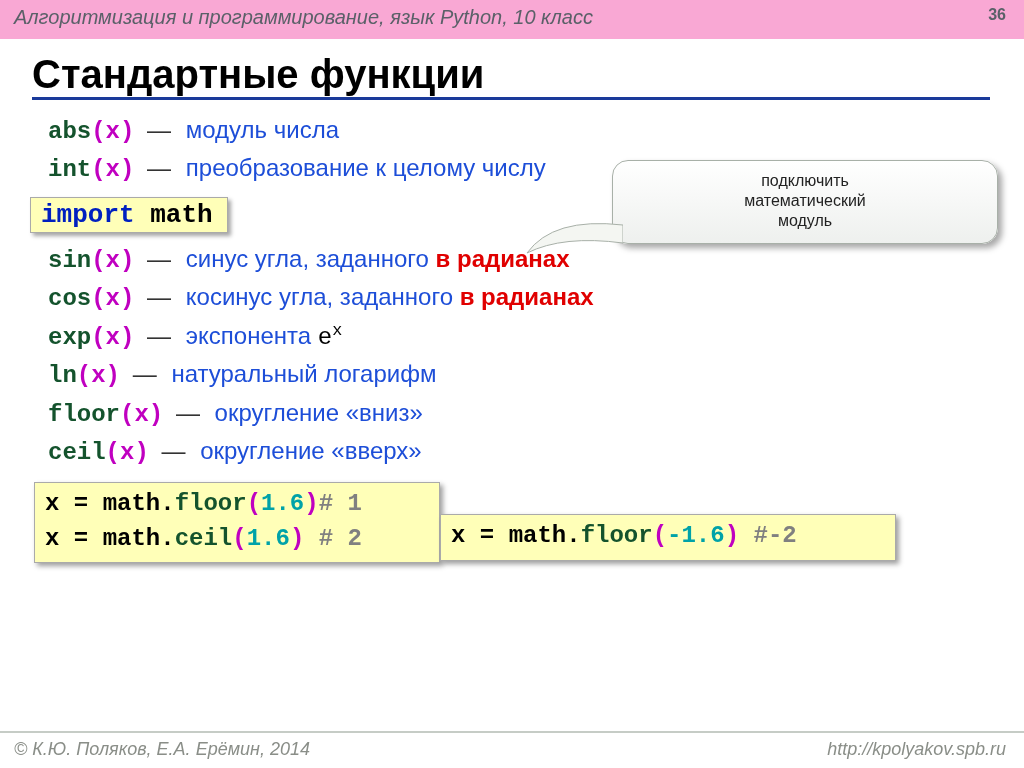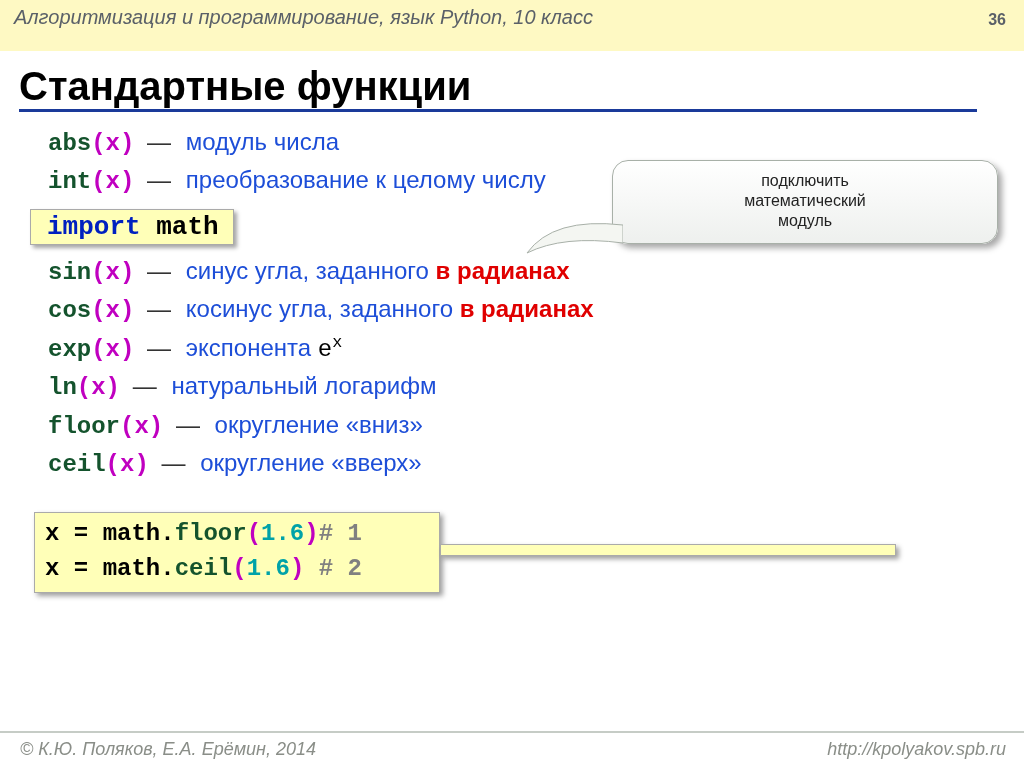--- a/index.html
+++ b/index.html
@@ -5,35 +5,35 @@
   html,body{margin:0;padding:0}
   body{
     width:1024px;height:768px;
     background:#fff;
     font-family:Arial,Helvetica,sans-serif;
     position:relative;
     box-sizing:border-box;
     overflow:hidden;
   }
   .topbar{
-    background:#fef9c3;
+    background:#f9a8d4;
     color:#5a6068;
     font-style:italic;
     font-size:20px;
-    padding:6px 18px 22px 14px;
+    padding:6px 18px 10px 14px;
     display:flex;
     justify-content:space-between;
-    align-items:flex-end;
+    align-items:flex-start;
   }
   .topbar .pg{font-weight:bold;font-style:normal;font-size:16px}
   .heading{
     font-weight:bold;
     font-size:40px;
     color:#000;
-    margin:14px 0 0 19px;
+    margin:14px 0 0 32px;
     border-bottom:3px solid #1a3a9a;
     width:958px;
     padding-bottom:2px;
     line-height:1.05;
   }
   .content{
     margin:12px 0 0 48px;
     position:relative;
     width:940px;
   }
@@ -53,21 +53,21 @@
   .dash{color:#333;margin:0 8px 0 6px}
   .desc{color:#1d4ed8}
   .rad{color:#e00000;font-weight:bold}
   .comment{color:#808080}
 
   .importbox{
     display:inline-block;
     background:#ffffb8;
     border:1.5px solid #aaa;
     box-shadow:3px 3px 4px rgba(0,0,0,.35);
-    padding:2px 14px 2px 16px;
+    padding:2px 14px 2px 10px;
     margin:8px 0 8px -18px;
     font-family:"Courier New",monospace;
     font-weight:bold;
     font-size:26px;
     position:relative;
     z-index:3;
   }
 
   .callout{
     position:absolute;
@@ -88,21 +88,21 @@
   .callout .tail{
     position:absolute;
     left:-90px;top:56px;
     width:100px;height:40px;
     pointer-events:none;
   }
   .callout .tail svg{width:100%;height:100%}
 
   .yellows{
     position:relative;
-    margin-top:28px;
+    margin-top:10px;
     text-decoration:underline;
   }
   .ybox{
     position:absolute;
     background:#ffffb8;
     border:1.5px solid #aaa;
     box-shadow:3px 3px 5px rgba(0,0,0,.38);
     font-family:"Courier New",monospace;
     font-weight:bold;
     font-size:24px;
@@ -114,21 +114,21 @@
   .ybox2{left:392px;top:32px;width:430px}
 
   .footer{
     position:absolute;
     left:0;right:0;bottom:0;
     border-top:2px solid #c6ccc6;
     background:#fff;
     color:#8a8e88;
     font-style:italic;
     font-size:18px;
-    padding:6px 18px 8px 20px;
+    padding:6px 18px 8px 14px;
     display:flex;
     justify-content:space-between;
   }
   sup{font-size:.7em}
 </style>
 </head>
 <body>
 
 <div class="topbar">
   <span>Алгоритмизация и программирование, язык Python, 10 класс</span>
@@ -200,20 +200,23 @@
   <div class="yellows" style="height:120px">
     <div class="ybox ybox1">
       <div>
         <span>x</span><span> = </span><span>math</span><span>.</span><span class="fn">floor</span><span class="par">(</span><span class="num">1.6</span><span class="par">)</span><span class="comment"># 1</span>
       </div>
       <div>
         <span>x</span><span> = </span><span>math</span><span>.</span><span class="fn">ceil</span><span class="par">(</span><span class="num">1.6</span><span class="par">) </span><span class="comment"># 2</span>
       </div>
     </div>
     <div class="ybox ybox2">
+      <div>
+        <span>x</span><span> = </span><span>math</span><span>.</span><span class="fn">floor</span><span class="par">(</span><span class="num">-1.6</span><span class="par">) </span><span class="comment">#-2</span>
+      </div>
     </div>
   </div>
 
 </div>
 
 <div class="footer">
   <span>© К.Ю. Поляков, Е.А. Ерёмин, 2014</span>
   <span>http://kpolyakov.spb.ru</span>
 </div>
 

